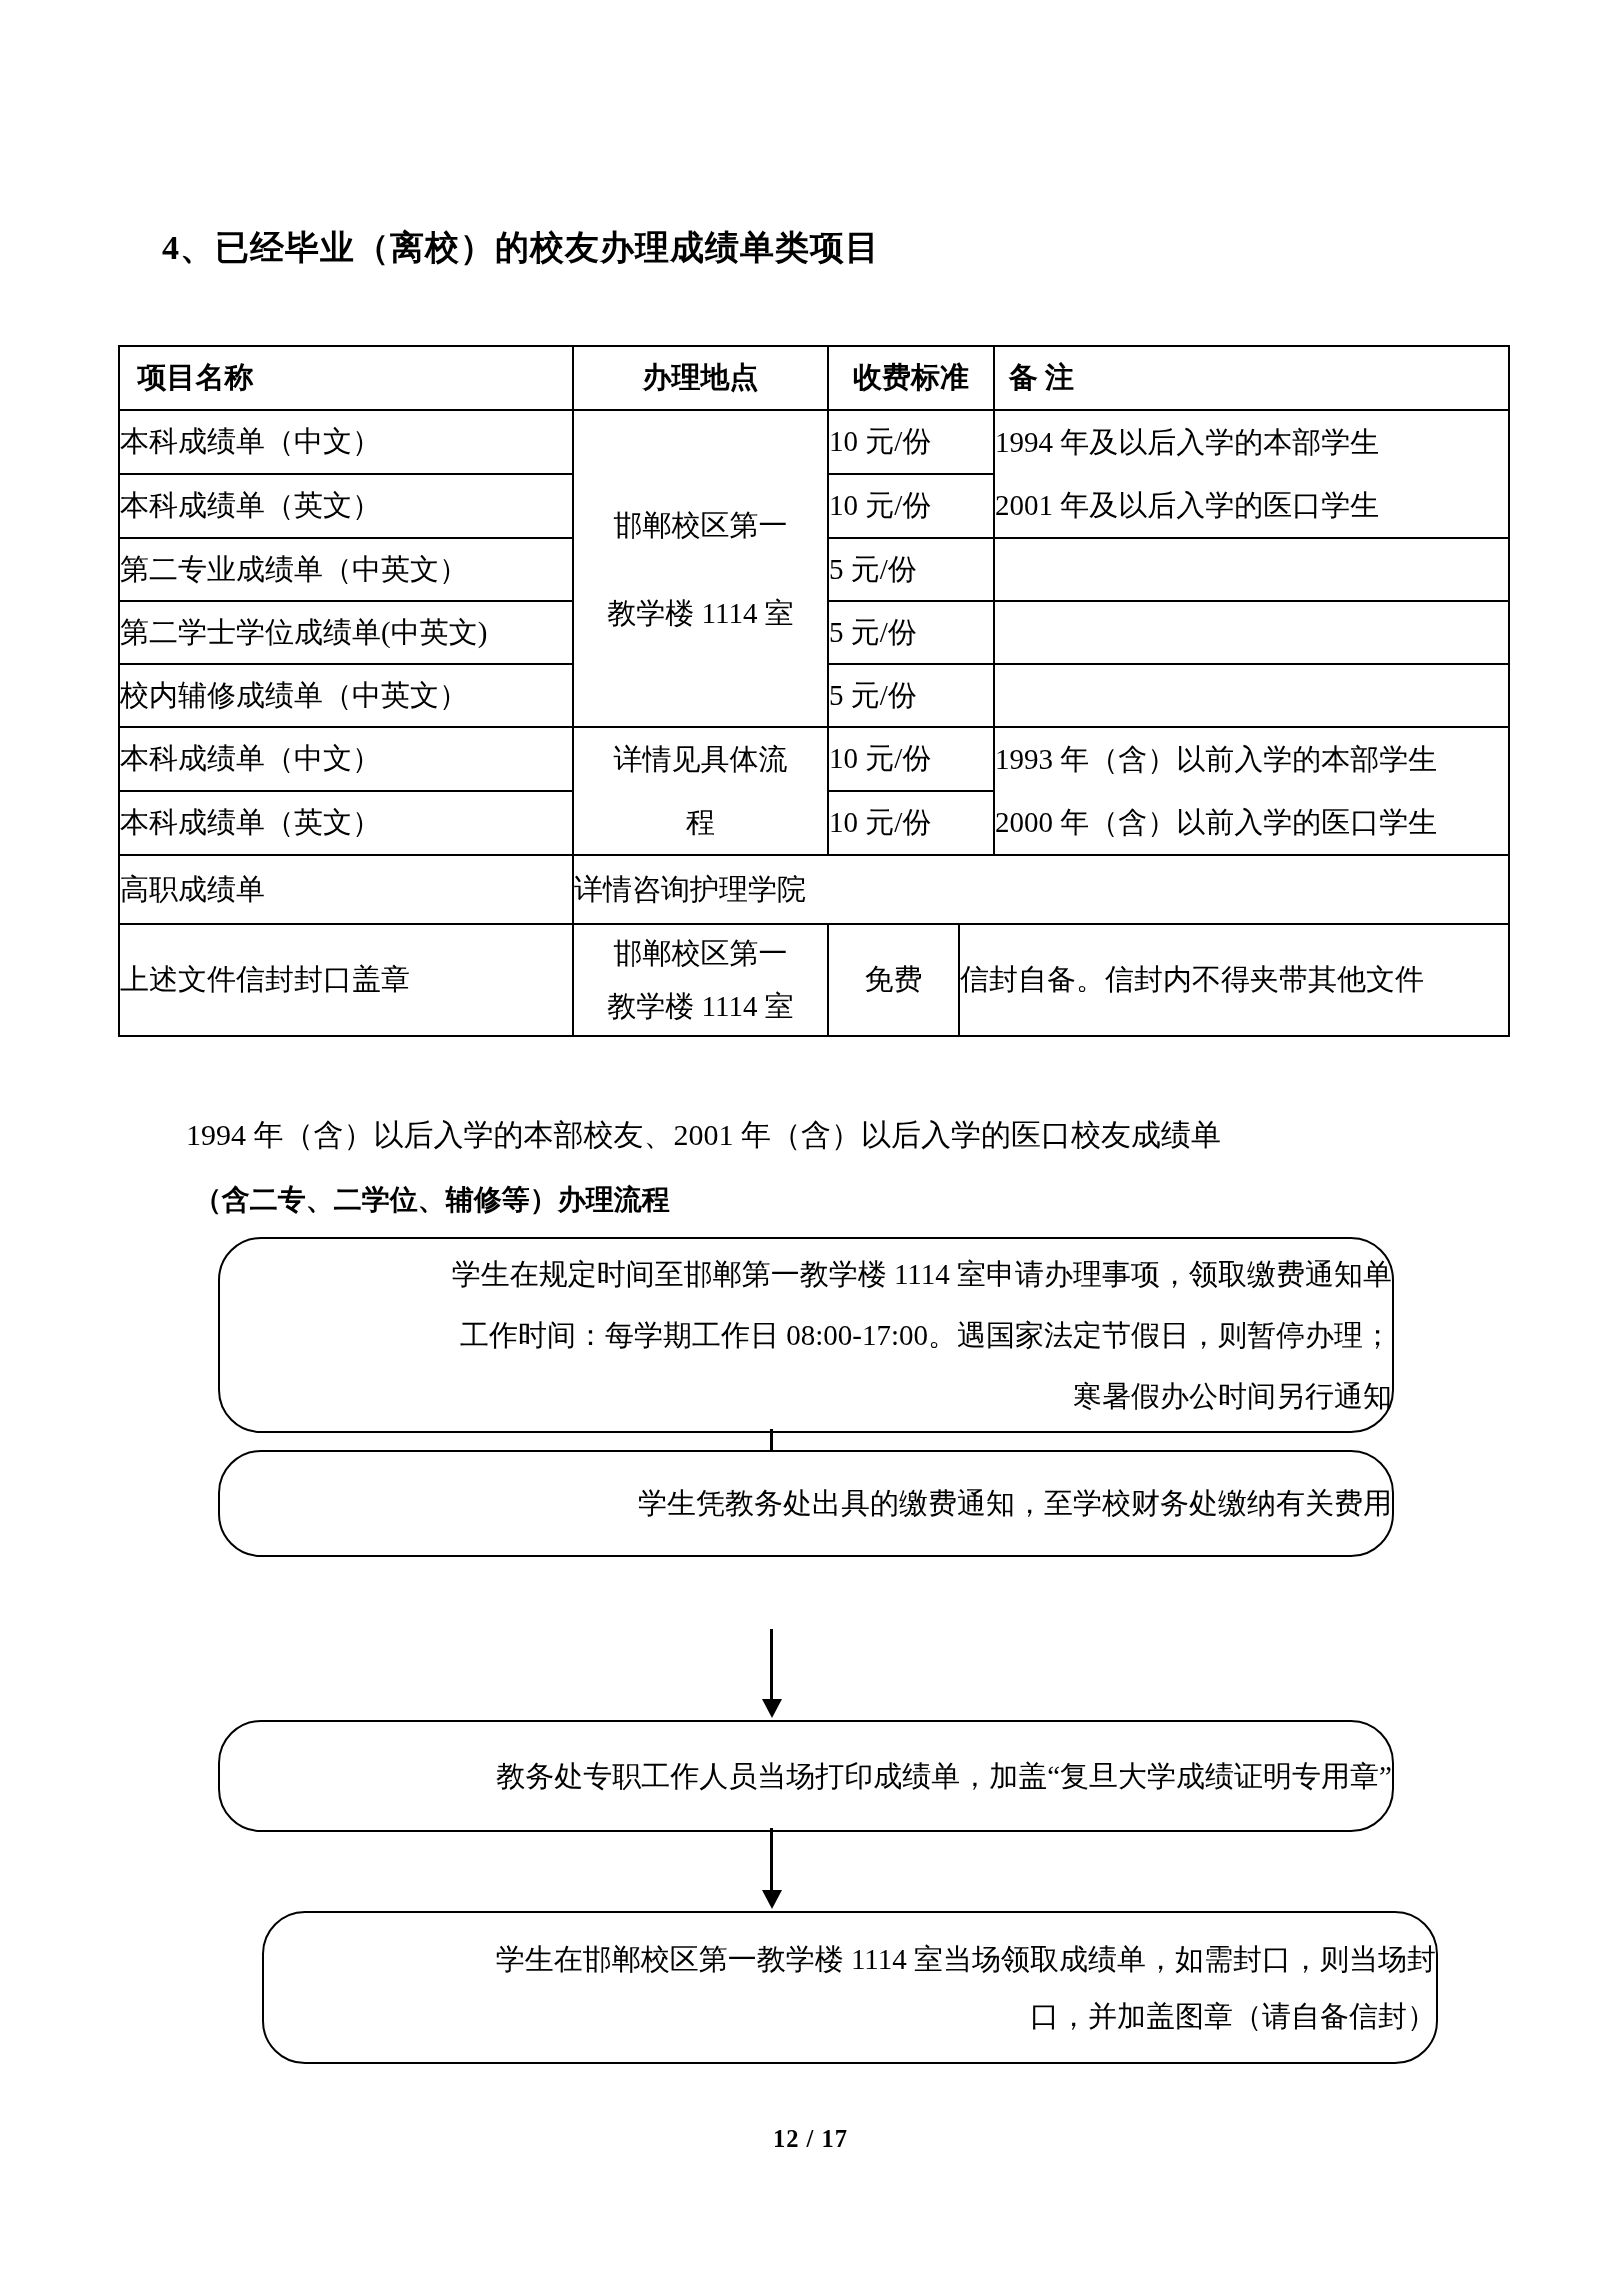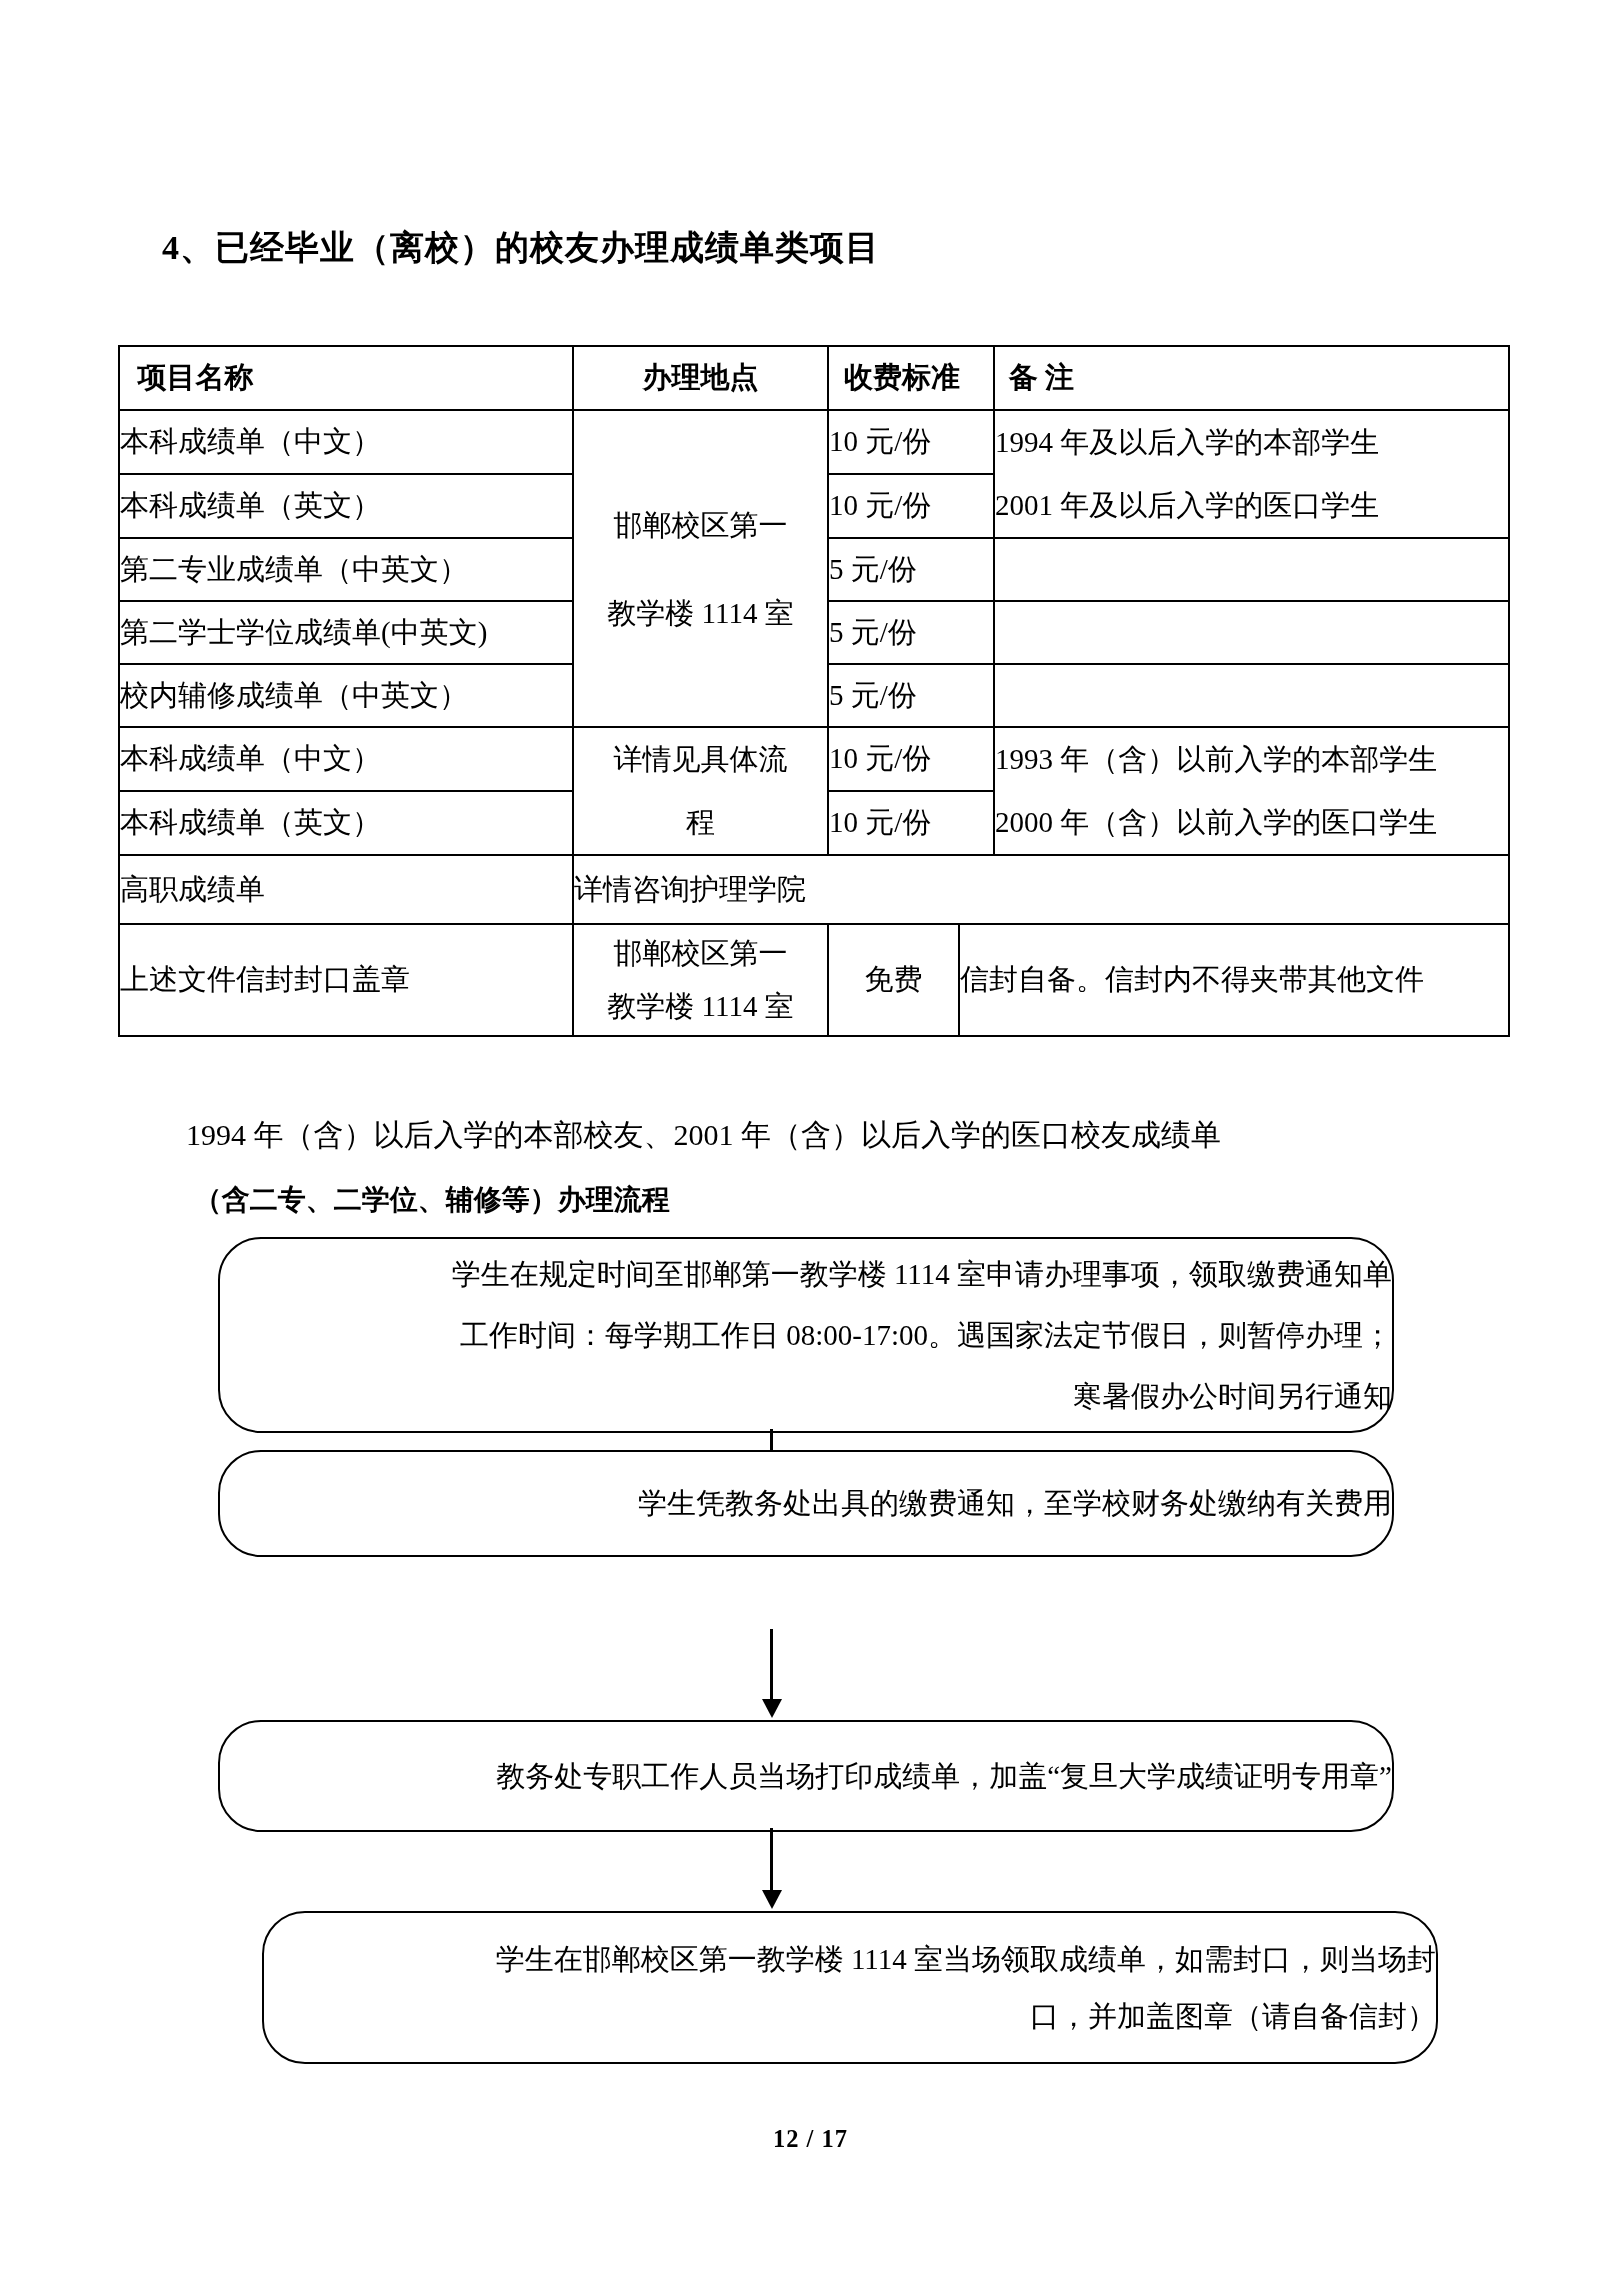--- a/index.html
+++ b/index.html
@@ -30,21 +30,21 @@
     padding:0;
     overflow:hidden;
   }
   tr.h-head{height:64px;}
   tr.h-row{height:63px;}
   tr.h-note{height:69px;}
   tr.h-last{height:112px;}
   td.name{padding-left:17.6px;text-align:left;}
   td.head{font-weight:bold;}
   td.head.name{padding-left:17.6px;}
-  td.head.fee{padding-left:15px;}
+  td.head.fee{padding-left:24px;}
   td.head.remark{padding-left:13.7px;margin-top:8px;}
   td.center{text-align:center;}
   td.fee{padding-left:13.7px;text-align:left;}
   td.remark{padding-left:13.7px;text-align:left;}
   td.note{padding-left:15.7px;text-align:left;}
   .lh90 div{line-height:88px;}
   .lh64 div{line-height:63px;}
   .lh54 div{line-height:53px;}
   
   .intro{

